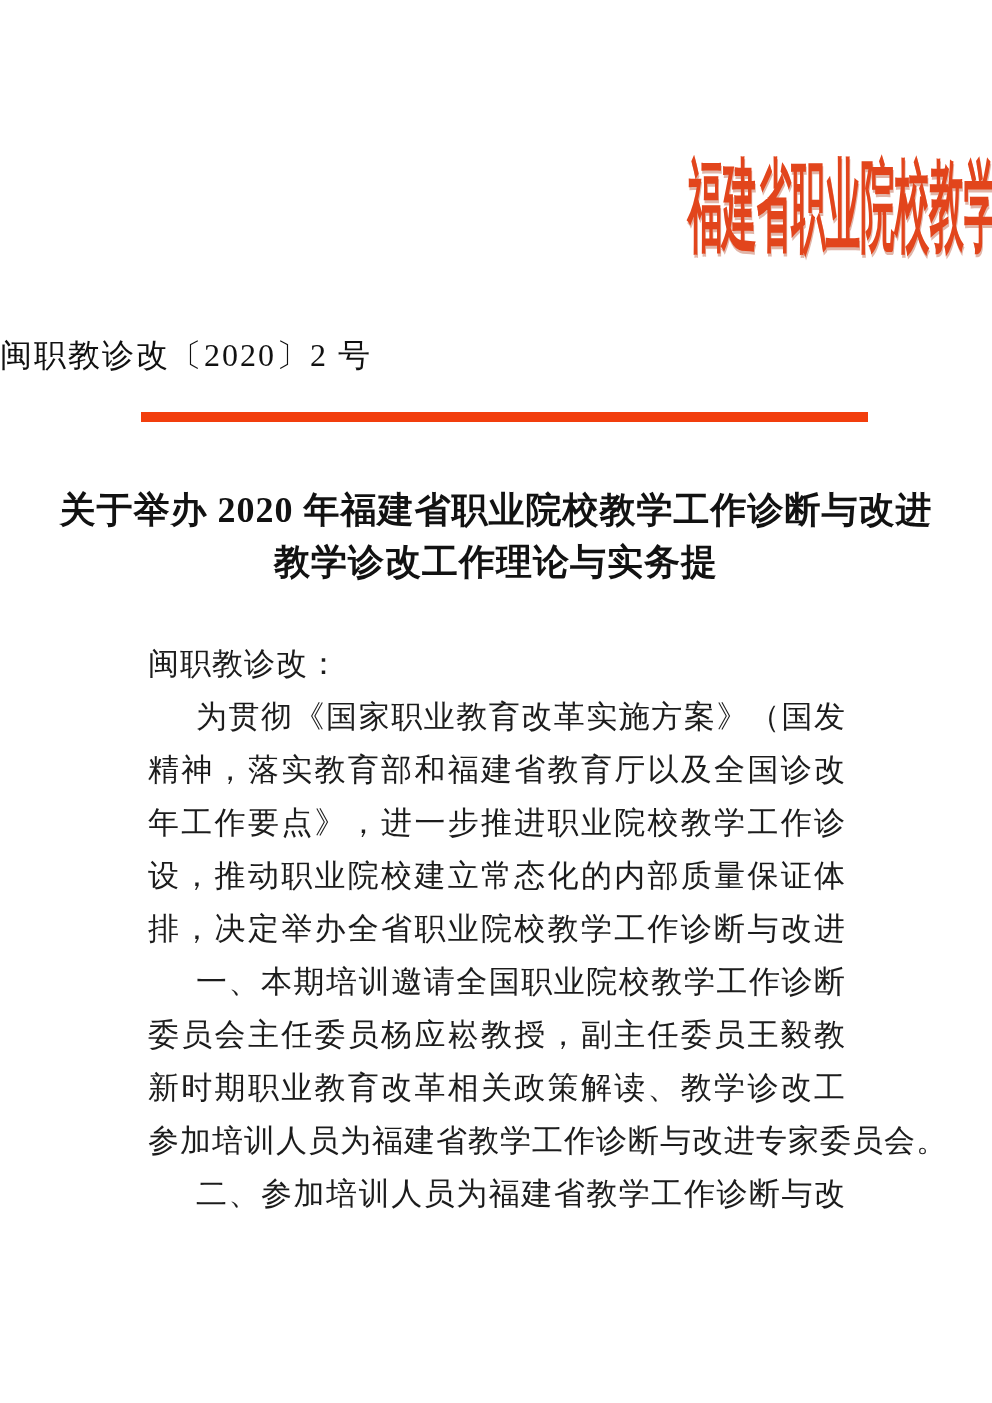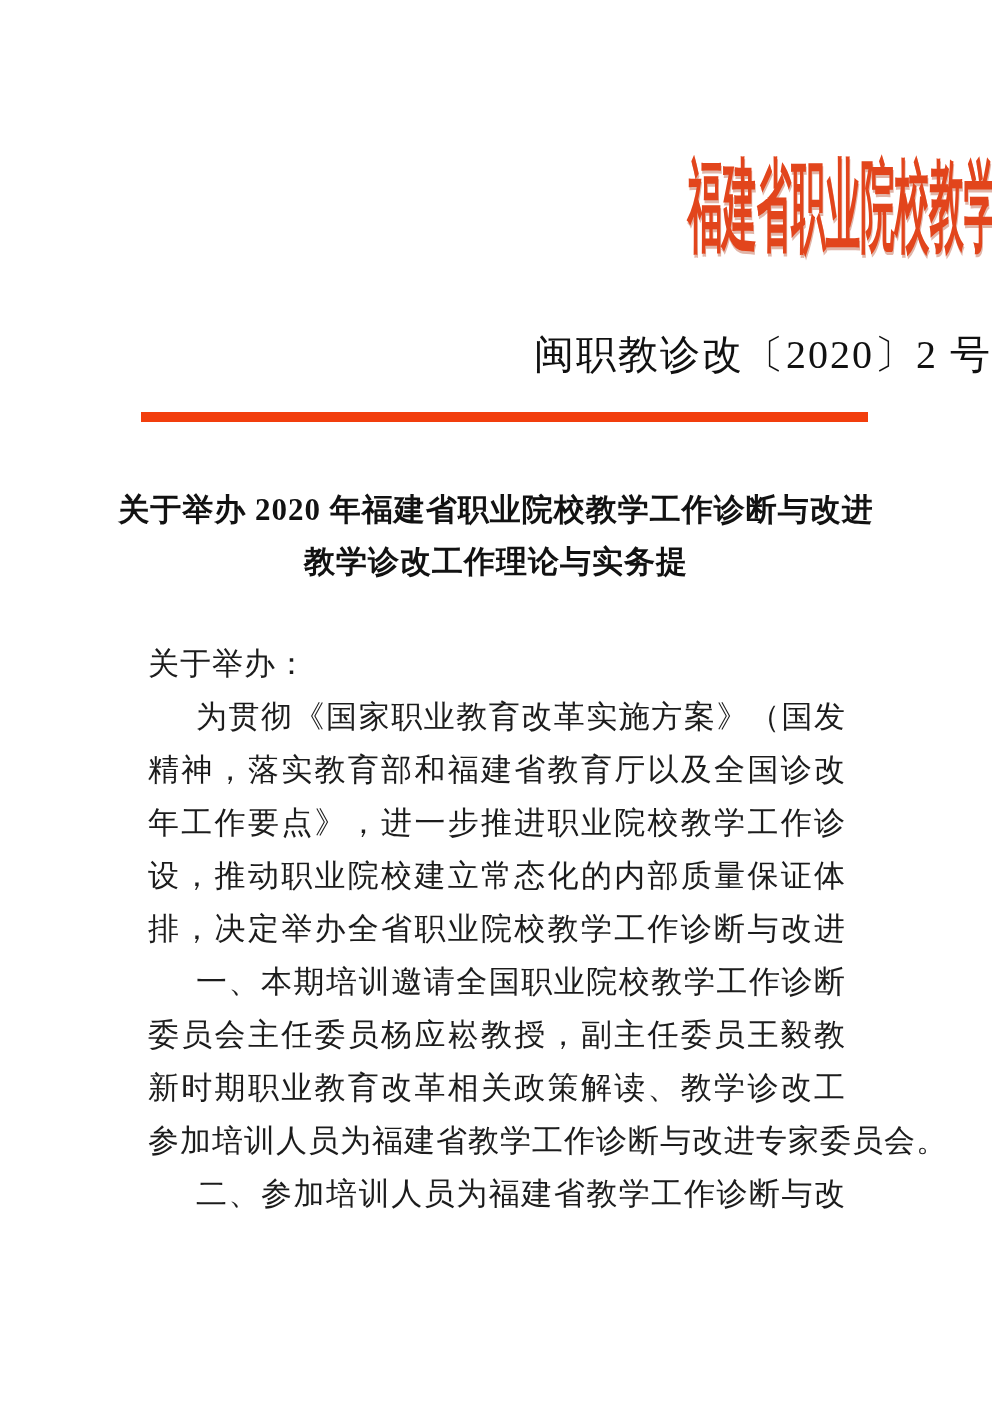--- a/index.html
+++ b/index.html
@@ -35,22 +35,22 @@
     transform-origin: 50% 50%;
     text-shadow: 2px 3px 1px rgba(168, 42, 6, 0.35);
   }
 
   
   .doc-number {
     position: absolute;
     top: 336px;
     left: 0;
     width: 100%;
-    text-align: right;
-    font-size: 40px;
+    text-align: left;
+    font-size: 32px;
     line-height: 38px;
     color: #111111;
     letter-spacing: 2px;
   }
 
   
   .red-rule {
     position: absolute;
     top: 412px;
     left: 141px;
@@ -61,21 +61,21 @@
 
   
   .notice-title {
     position: absolute;
     top: 484px;
     left: 0;
     width: 100%;
     text-align: center;
     font-weight: bold;
     color: #121212;
-    font-size: 31px;
+    font-size: 36px;
     line-height: 52px;
     letter-spacing: 1px;
   }
 
   
   .body-block {
     position: absolute;
     top: 637px;
     left: 148px;
     width: 698px;
@@ -111,21 +111,21 @@
   <div class="doc-number">闽职教诊改〔2020〕2 号</div>
 
   <div class="red-rule"></div>
 
   <div class="notice-title">
     <div>关于举办 2020 年福建省职业院校教学工作诊断与改进</div>
     <div>教学诊改工作理论与实务提</div>
   </div>
 
   <div class="body-block">
-    <div class="body-line">关于举办：</div>
+    <div class="body-line">闽职教诊改：</div>
     <div class="body-line indent fill">为贯彻《国家职业教育改革实施方案》（国发〔2019〕4 号）</div>
     <div class="body-line fill">精神，落实教育部和福建省教育厅以及全国诊改专委会《2020</div>
     <div class="body-line fill">年工作要点》，进一步推进职业院校教学工作诊断与改进制度建</div>
     <div class="body-line fill">设，推动职业院校建立常态化的内部质量保证体系。根据工作安</div>
     <div class="body-line fill">排，决定举办全省职业院校教学工作诊断与改进工作题理论与实</div>
     <div class="body-line indent fill">一、本期培训邀请全国职业院校教学工作诊断与改进专家</div>
     <div class="body-line fill">委员会主任委员杨应崧教授，副主任委员王毅教授、周俊教授作</div>
     <div class="body-line fill">新时期职业教育改革相关政策解读、教学诊改工作理论与实务提</div>
     <div class="body-line">参加培训人员为福建省教学工作诊断与改进专家委员会。</div>
     <div class="body-line indent fill">二、参加培训人员为福建省教学工作诊断与改进专家委员会</div>

